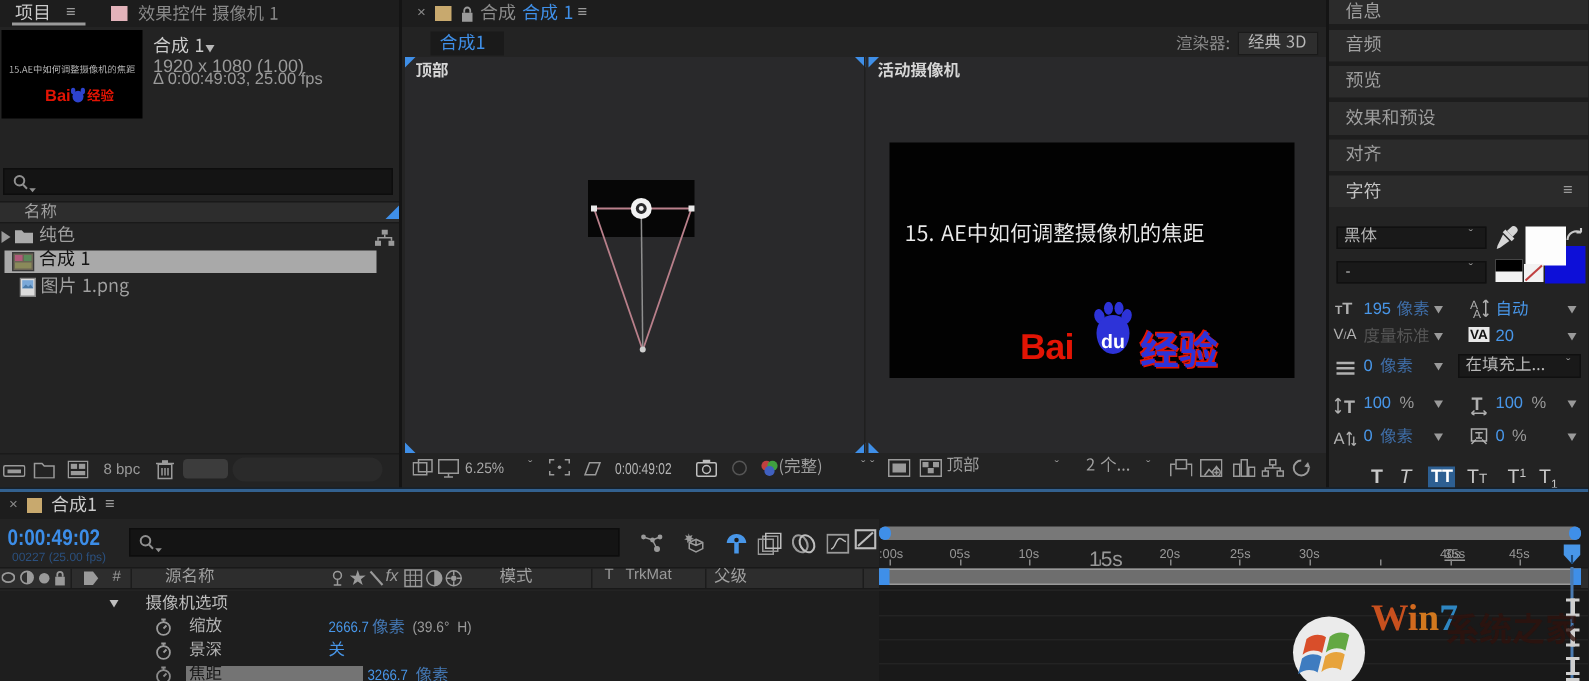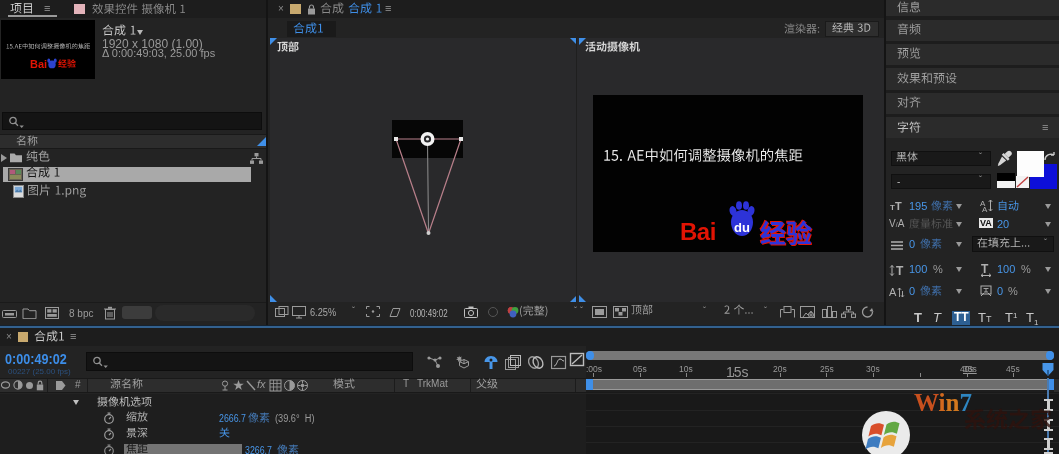--- a/index.html
+++ b/index.html
@@ -599,17 +599,17 @@
 <div class="abs" style="left:1044px;top:120px;width:9px;height:2px;background:#cfcfcf;"></div>
 <div class="abs" style="left:1047px;top:110px;width:3px;height:12px;background:#cfcfcf;"></div>
 <div class="abs" style="left:1044px;top:124px;width:9px;height:2px;background:#cfcfcf;"></div>
 <svg class="abs" style="left:861px;top:82px;" width="50" height="49" viewBox="0 0 50 49">
 <circle cx="25" cy="25" r="24" fill="#ebebeb"></circle>
 <path d="M10 16 c4.5-3.5 9-3.5 13-1.2 l-2.6 10.5 c-4-2.3-8.5-2.3-13 1.2z" fill="#d94e2a"></path>
 <path d="M25.5 14.5 c4.5-3.5 9-3.5 13-1.2 l-2.6 10.5 c-4-2.3-8.5-2.3-13 1.2z" fill="#63a843"></path>
 <path d="M7 29 c4.5-3.5 9-3.5 13-1.2 l-2.6 10.5 c-4-2.3-8.5-2.3-13 1.2z" fill="#3e7cc0"></path>
 <path d="M22.5 27.5 c4.5-3.5 9-3.5 13-1.2 l-2.6 10.5 c-4-2.3-8.5-2.3-13 1.2z" fill="#e7a33c"></path>
 </svg>
-<span class="abs" style="left:914px;top:61px;font-family:'Liberation Serif',serif;font-weight:bold;font-size:25px;color:#c8501e;">W<span style="color:#d2691e;">i</span><span style="color:#d2781e;">n</span><span style="color:#2e86c1;">7</span></span>
+<span class="abs" style="left:914px;top:71px;font-family:'Liberation Serif',serif;font-weight:bold;font-size:25px;color:#c8501e;">W<span style="color:#d2691e;">i</span><span style="color:#d2781e;">n</span><span style="color:#2e86c1;">7</span></span>
 <svg class="abs" style="left:964px;top:80px;" width="90" height="28" viewBox="0 0 90 28">
         <path fill="#2e120c" fill-opacity="0.8" transform="translate(0,19.4)" d="M5.4 -4.0C4.3 -2.6 2.3 -1.1 0.5 -0.2C1.2 0.3 2.4 1.2 2.9 1.7C4.6 0.5 6.8 -1.3 8.2 -3.0ZM13.6 -2.6C15.4 -1.4 17.7 0.4 18.7 1.6L21.1 -0.1C19.9 -1.3 17.6 -3.0 15.8 -4.1ZM17.8 -18.5C13.8 -17.7 7.3 -17.2 1.7 -17.1C1.9 -16.5 2.2 -15.4 2.3 -14.8C4.0 -14.8 5.7 -14.8 7.5 -14.9C6.9 -14.2 6.2 -13.4 5.5 -12.7L4.5 -13.4L2.6 -11.7C4.1 -10.8 5.9 -9.5 7.1 -8.4L5.7 -7.2L1.0 -7.2L1.3 -4.5L9.5 -4.8V2.0H12.4V-4.9L17.9 -5.1C18.4 -4.5 18.8 -4.0 19.1 -3.6L21.4 -5.1C20.3 -6.7 18.0 -8.8 16.2 -10.3L14.1 -9.0C14.6 -8.5 15.1 -8.0 15.7 -7.5L9.7 -7.3C12.1 -9.1 14.6 -11.4 16.7 -13.5L14.1 -14.8C12.8 -13.3 11.1 -11.6 9.3 -10.1C8.8 -10.5 8.2 -10.9 7.6 -11.4C8.7 -12.4 10.1 -13.8 11.2 -15.1L11.1 -15.1C14.1 -15.4 17.1 -15.8 19.6 -16.3Z M37.0 -7.6V-1.4C37.0 0.9 37.4 1.6 39.4 1.6C39.8 1.6 40.6 1.6 40.9 1.6C42.6 1.6 43.2 0.6 43.4 -2.9C42.7 -3.0 41.7 -3.5 41.2 -3.9C41.1 -1.1 41.0 -0.6 40.7 -0.6C40.5 -0.6 40.1 -0.6 39.9 -0.6C39.6 -0.6 39.6 -0.7 39.6 -1.4V-7.6ZM32.8 -7.6C32.7 -3.8 32.4 -1.5 29.0 -0.1C29.6 0.4 30.3 1.4 30.6 2.1C34.7 0.2 35.2 -2.9 35.4 -7.6ZM22.7 -1.5 23.4 1.1C25.5 0.3 28.2 -0.8 30.7 -1.8L30.2 -4.0C27.5 -3.1 24.6 -2.0 22.7 -1.5ZM34.8 -18.2C35.1 -17.4 35.4 -16.5 35.6 -15.8H30.7V-13.5H34.2C33.3 -12.3 32.2 -10.9 31.8 -10.5C31.3 -10.1 30.7 -9.9 30.2 -9.7C30.4 -9.2 30.9 -7.9 31.0 -7.2C31.7 -7.5 32.8 -7.7 40.3 -8.5C40.6 -7.9 40.9 -7.4 41.1 -6.9L43.3 -8.1C42.7 -9.5 41.3 -11.5 40.1 -13.1L38.1 -12.1C38.4 -11.6 38.8 -11.1 39.1 -10.5L34.8 -10.1C35.6 -11.2 36.5 -12.4 37.3 -13.5H43.0V-15.8H37.0L38.4 -16.2C38.1 -16.9 37.7 -18.0 37.3 -18.8ZM23.3 -9.1C23.7 -9.3 24.2 -9.4 25.9 -9.6C25.3 -8.6 24.7 -7.9 24.4 -7.6C23.7 -6.8 23.2 -6.3 22.6 -6.2C22.9 -5.5 23.3 -4.2 23.5 -3.7C24.0 -4.1 25.0 -4.4 30.2 -5.6C30.2 -6.2 30.2 -7.2 30.2 -7.9L27.2 -7.3C28.6 -9.0 29.9 -11.0 31.0 -12.9L28.6 -14.3C28.3 -13.5 27.9 -12.7 27.4 -12.0L25.8 -11.9C27.1 -13.6 28.2 -15.7 29.0 -17.7L26.4 -18.9C25.6 -16.4 24.2 -13.7 23.7 -13.0C23.3 -12.3 22.9 -11.9 22.4 -11.7C22.7 -11.0 23.2 -9.6 23.3 -9.1Z M47.0 1.9C47.9 0.7 48.6 -0.8 49.3 -2.2C51.6 0.9 55.0 1.6 59.5 1.6H64.5C64.6 0.8 65.0 -0.4 65.4 -1.0C64.1 -1.0 60.7 -1.0 59.7 -1.0C57.5 -1.0 55.4 -1.2 53.8 -1.8C57.8 -4.9 61.8 -9.3 64.3 -13.5L62.3 -14.7L61.8 -14.6H56.3V-18.7H53.6V-14.6H46.0V-12.0H60.0C57.9 -9.1 54.7 -5.7 51.5 -3.4C51.1 -3.8 50.8 -4.2 50.6 -4.8L51.1 -6.2L48.5 -7.1C47.7 -4.7 46.0 -1.5 44.4 0.3Z M67.7 -16.9V-12.0H70.3V-14.5H83.7V-12.0H86.4V-16.9H78.3V-18.7H75.6V-16.9ZM84.4 -10.8C83.6 -10.0 82.4 -9.1 81.3 -8.4C81.0 -9.2 80.7 -10.0 80.4 -10.9H82.9V-13.2H71.0V-10.9H74.2C72.3 -9.9 69.8 -9.2 67.5 -8.7C67.9 -8.2 68.6 -7.1 68.8 -6.6C70.6 -7.1 72.4 -7.7 74.1 -8.5L74.6 -8.0C73.0 -6.8 70.0 -5.7 67.8 -5.1C68.3 -4.6 68.8 -3.7 69.1 -3.1C71.3 -3.8 73.9 -5.2 75.8 -6.4C76.0 -6.2 76.1 -5.9 76.2 -5.7C74.0 -3.8 70.2 -2.0 67.0 -1.2C67.5 -0.6 68.1 0.3 68.4 1.0C71.1 0.0 74.4 -1.6 76.8 -3.4C76.9 -2.2 76.6 -1.3 76.1 -0.9C75.8 -0.5 75.3 -0.4 74.8 -0.4C74.2 -0.4 73.5 -0.5 72.7 -0.5C73.2 0.2 73.4 1.3 73.4 2.0C74.1 2.0 74.8 2.0 75.3 2.0C76.5 2.0 77.2 1.8 78.0 1.1C80.2 -0.5 80.4 -6.0 76.2 -9.6C76.9 -10.0 77.5 -10.4 78.0 -10.9H78.1C79.3 -5.8 81.5 -1.7 85.4 0.4C85.9 -0.3 86.7 -1.4 87.3 -1.9C85.2 -2.8 83.6 -4.4 82.4 -6.3C83.7 -7.1 85.2 -8.1 86.4 -9.0Z"></path>
       </svg>
 </div>
 </div>
 </body></html>

